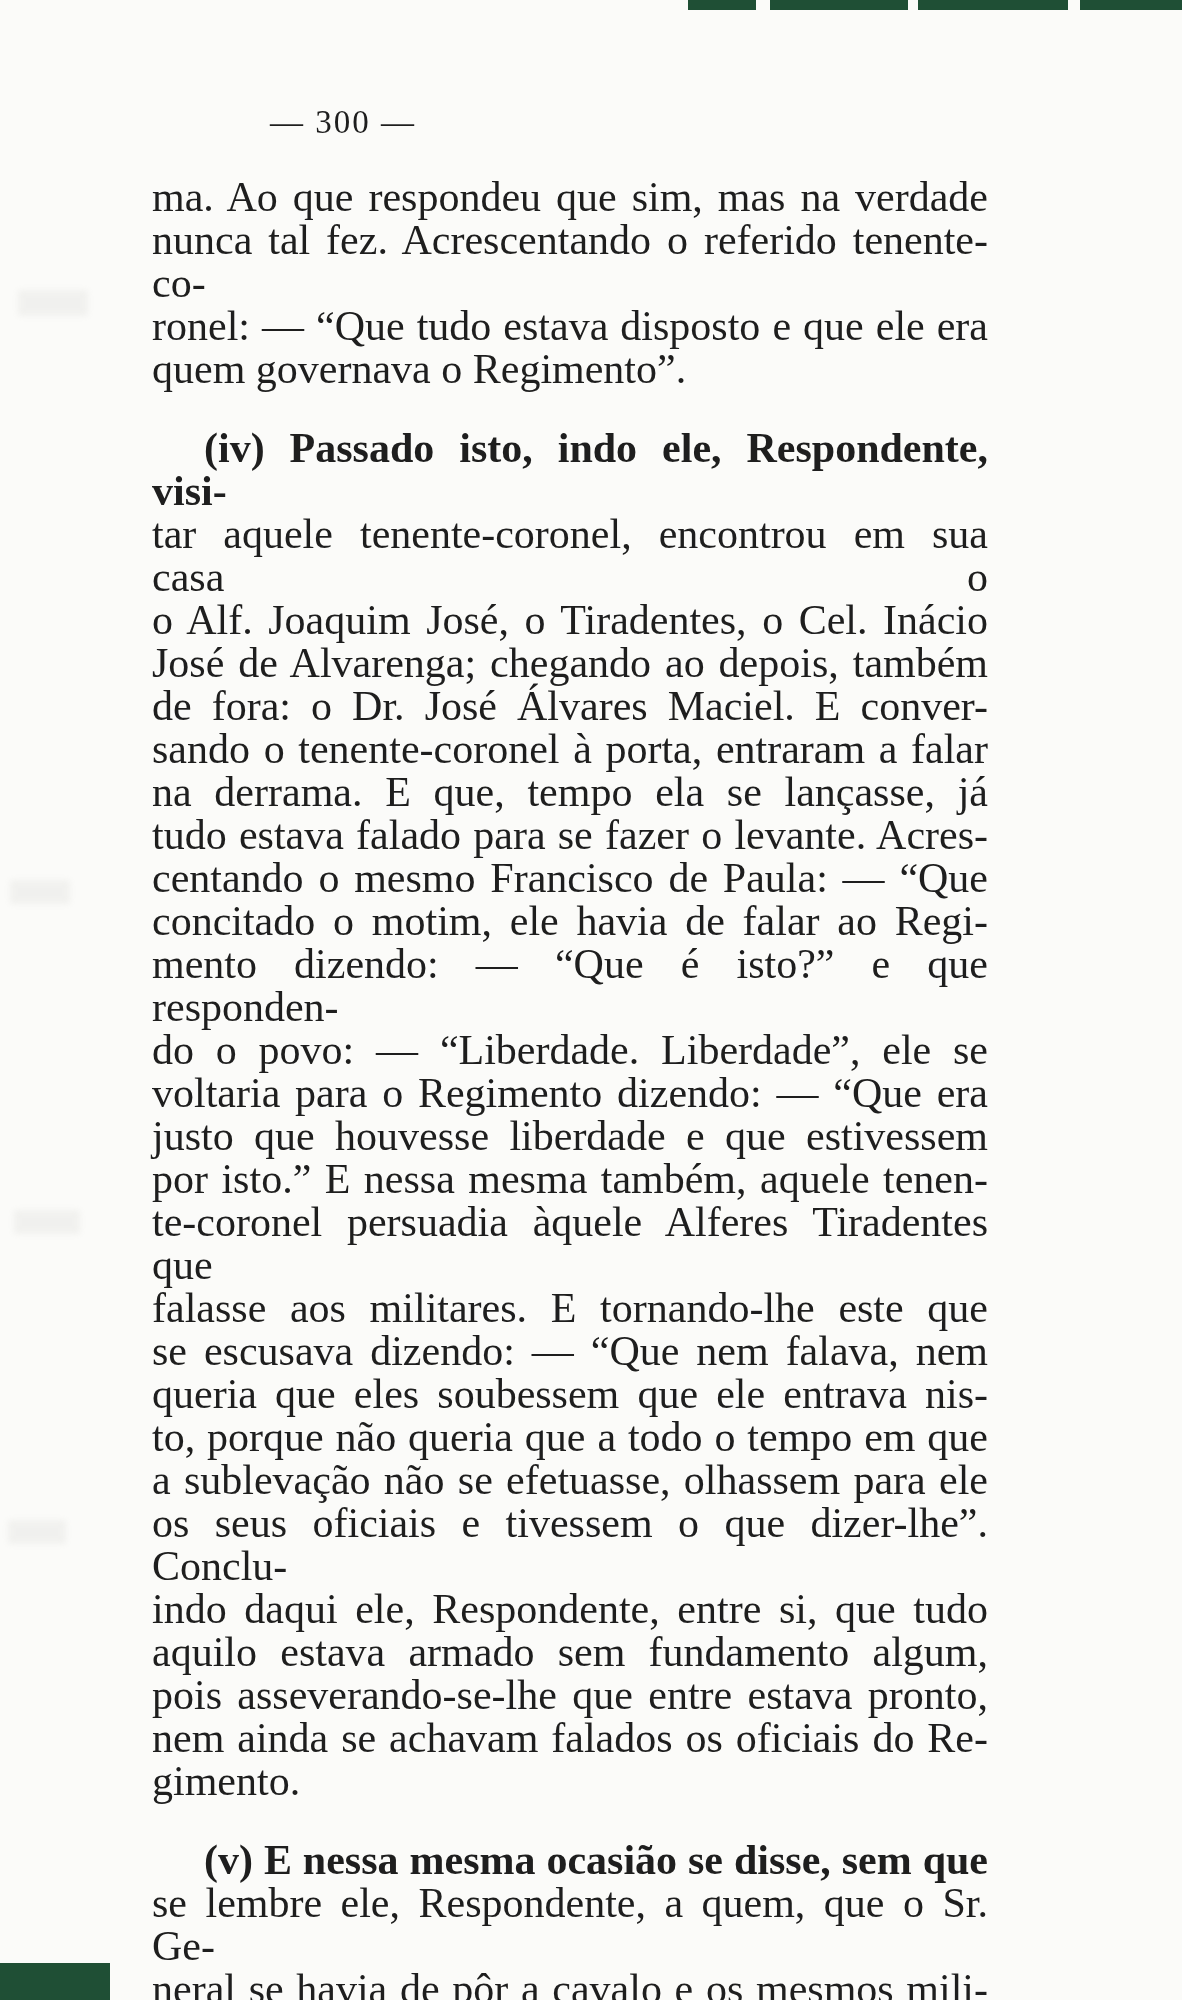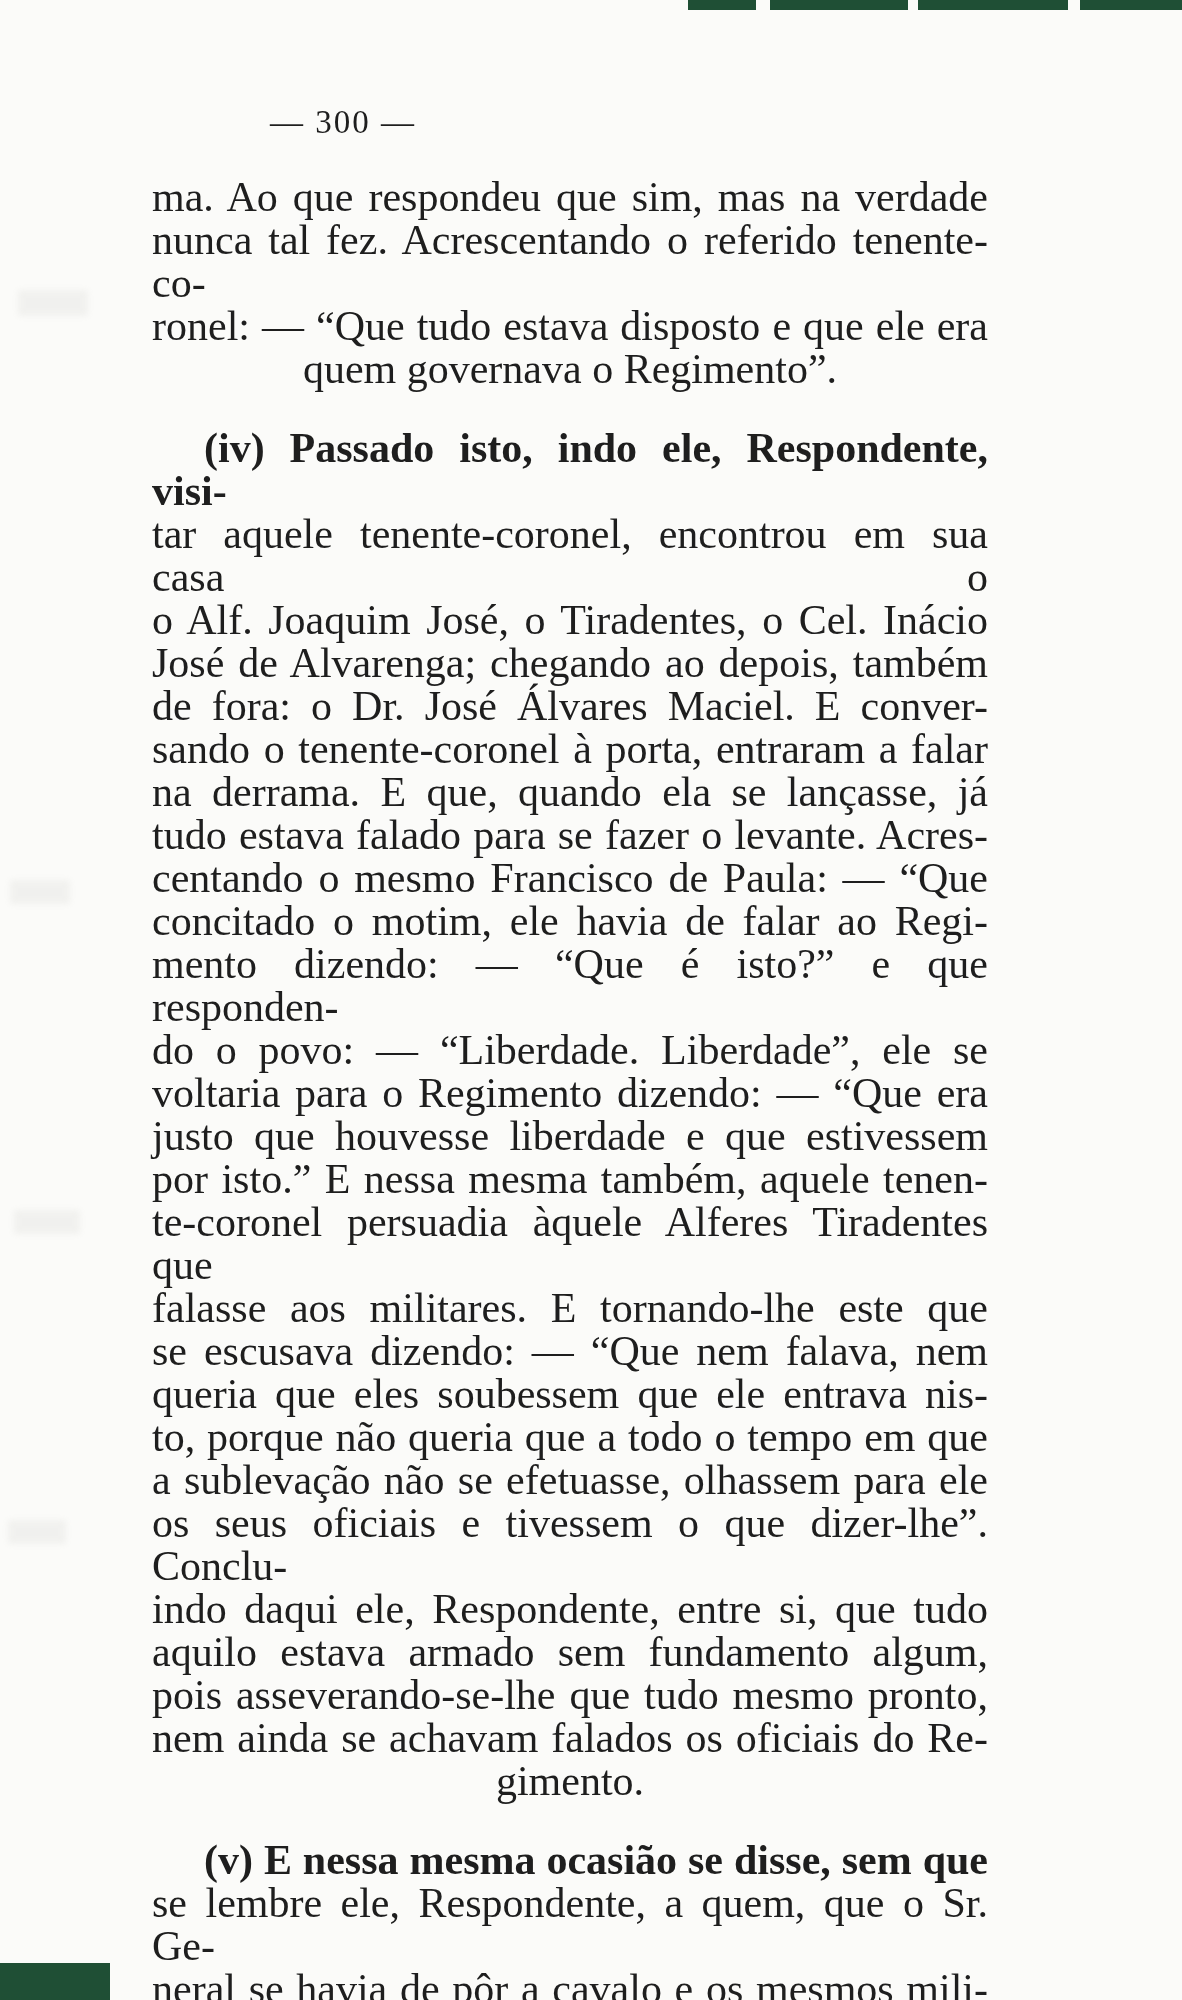--- a/index.html
+++ b/index.html
@@ -30,21 +30,21 @@
     position: absolute;
     top: 176px;
     left: 152px;
     width: 836px;
     font-size: 42px;
     line-height: 43px;
   }
   .para + .para { margin-top: 36px; }
   .ln {
     white-space: normal;
-    text-align: center;
+    text-align: left;
   }
   .ln.j {
     text-align: justify;
     text-align-last: justify;
     text-justify: inter-word;
   }
   .ln.ind { text-indent: 52px; font-weight: bold; }
   
   .artifact {
     position: absolute;
@@ -83,39 +83,39 @@
       <div class="ln j">ronel: — “Que tudo estava disposto e que ele era</div>
       <div class="ln">quem governava o Regimento”.</div>
     </div>
     <div class="para">
       <div class="ln j ind">(iv) Passado isto, indo ele, Respondente, visi-</div>
       <div class="ln j">tar aquele tenente-coronel, encontrou em sua casa o</div>
       <div class="ln j">o Alf. Joaquim José, o Tiradentes, o Cel. Inácio</div>
       <div class="ln j">José de Alvarenga; chegando ao depois, também</div>
       <div class="ln j">de fora: o Dr. José Álvares Maciel. E conver-</div>
       <div class="ln j">sando o tenente-coronel à porta, entraram a falar</div>
-      <div class="ln j">na derrama. E que, quando ela se lançasse, já</div>
+      <div class="ln j">na derrama. E que, tempo ela se lançasse, já</div>
       <div class="ln j">tudo estava falado para se fazer o levante. Acres-</div>
       <div class="ln j">centando o mesmo Francisco de Paula: — “Que</div>
       <div class="ln j">concitado o motim, ele havia de falar ao Regi-</div>
       <div class="ln j">mento dizendo: — “Que é isto?” e que responden-</div>
       <div class="ln j">do o povo: — “Liberdade. Liberdade”, ele se</div>
       <div class="ln j">voltaria para o Regimento dizendo: — “Que era</div>
       <div class="ln j">justo que houvesse liberdade e que estivessem</div>
       <div class="ln j">por isto.” E nessa mesma também, aquele tenen-</div>
       <div class="ln j">te-coronel persuadia àquele Alferes Tiradentes que</div>
       <div class="ln j">falasse aos militares. E tornando-lhe este que</div>
       <div class="ln j">se escusava dizendo: — “Que nem falava, nem</div>
       <div class="ln j">queria que eles soubessem que ele entrava nis-</div>
       <div class="ln j">to, porque não queria que a todo o tempo em que</div>
       <div class="ln j">a sublevação não se efetuasse, olhassem para ele</div>
       <div class="ln j">os seus oficiais e tivessem o que dizer-lhe”. Conclu-</div>
       <div class="ln j">indo daqui ele, Respondente, entre si, que tudo</div>
       <div class="ln j">aquilo estava armado sem fundamento algum,</div>
-      <div class="ln j">pois asseverando-se-lhe que tudo mesmo pronto,</div>
+      <div class="ln j">pois asseverando-se-lhe que entre estava pronto,</div>
       <div class="ln j">nem ainda se achavam falados os oficiais do Re-</div>
       <div class="ln">gimento.</div>
     </div>
     <div class="para">
       <div class="ln j ind">(v) E nessa mesma ocasião se disse, sem que</div>
       <div class="ln j">se lembre ele, Respondente, a quem, que o Sr. Ge-</div>
       <div class="ln j">neral se havia de pôr a cavalo e os mesmos mili-</div>
       <div class="ln j">tares conduzi-lo até o Paraíba ou o Paraibuna.</div>
     </div>
   </div>

